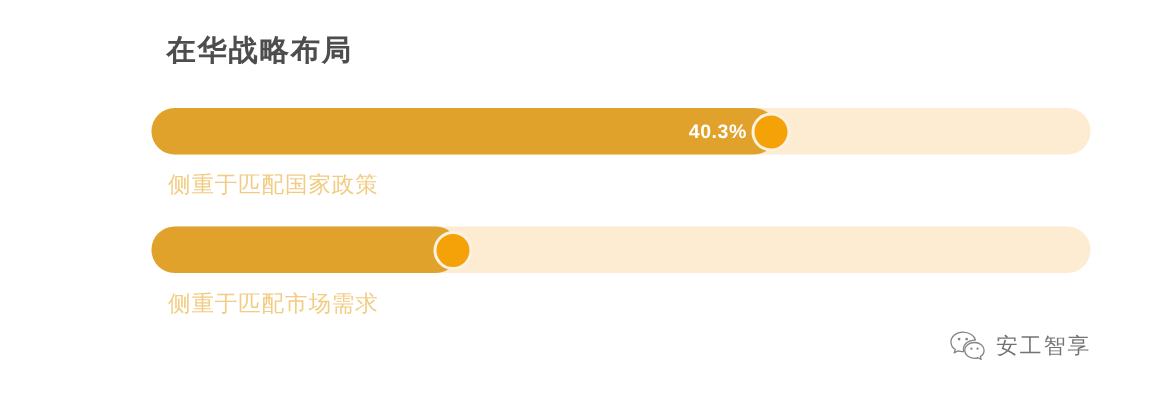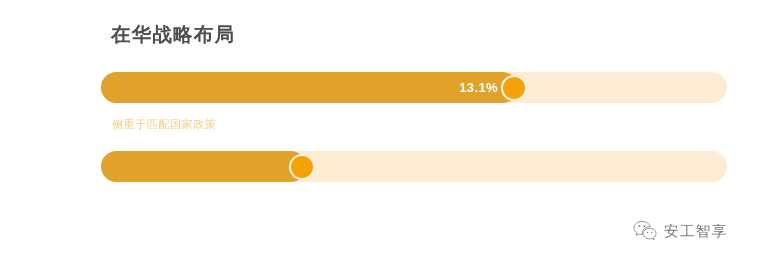--- a/index.html
+++ b/index.html
@@ -93,21 +93,21 @@
     background: #f5a209;
     border: 2px solid #fdf1e0;
     box-sizing: border-box;
   }
 
   
   .option-label {
     position: absolute;
     left: 11px;
     top: 42px;
-    font-size: 11px;
+    font-size: 15px;
     color: #f2cc83;
     letter-spacing: 0.6px;
     white-space: nowrap;
     line-height: 20px;
   }
 
   
   #watermark {
     position: absolute;
     left: 633px;
@@ -136,32 +136,33 @@
 <body>
 
 <div id="poll-card">
 
   <div id="poll-title">在华战略布局</div>
 
   <div class="option-block" id="option-0">
     <div class="bar-row">
       <div class="bar-track"></div>
       <div class="bar-fill" style="width: 417px;"></div>
-      <div class="bar-percent" style="right: 229px;">13.1%</div>
+      <div class="bar-percent" style="right: 229px;">40.3%</div>
       <div class="bar-knob" style="left: 400px;"></div>
     </div>
     <div class="option-label">侧重于匹配国家政策</div>
   </div>
 
   <div class="option-block" id="option-1">
     <div class="bar-row">
       <div class="bar-track"></div>
       <div class="bar-fill" style="width: 205px;"></div>
       <div class="bar-knob" style="left: 188px;"></div>
     </div>
+    <div class="option-label">侧重于匹配市场需求</div>
   </div>
 
   <div id="watermark">
     <span class="wm-icon">
       <svg viewBox="0 0 30 26" width="24" height="21" aria-hidden="true">
         <path d="M11.2 1.6C5.6 1.6 1.2 5.3 1.2 9.8c0 2.5 1.4 4.8 3.6 6.3l-0.9 2.8 3.2-1.6c1.2 0.4 2.5 0.6 3.9 0.6 0.3 0 0.6 0 0.9 0 -0.2-0.6-0.3-1.3-0.3-2 0-4.2 4.1-7.6 9.1-7.6 0.3 0 0.6 0 0.9 0C21 4.7 16.6 1.6 11.2 1.6z" fill="none" stroke="#6b6b6b" stroke-width="1.1" stroke-linejoin="round"></path>
         <circle cx="8.0" cy="7.4" r="1.15" fill="#6b6b6b"></circle>
         <circle cx="14.3" cy="7.4" r="1.15" fill="#6b6b6b"></circle>
         <path d="M20.8 10.3c-4.5 0-8.1 3-8.1 6.6 0 3.7 3.6 6.6 8.1 6.6 1.0 0 2.0-0.2 2.9-0.5l2.7 1.3 -0.7-2.3c1.8-1.2 3.1-3.0 3.1-5.1C28.8 13.3 25.2 10.3 20.8 10.3z" fill="none" stroke="#6b6b6b" stroke-width="1.1" stroke-linejoin="round"></path>
         <circle cx="18.3" cy="15.4" r="0.95" fill="#6b6b6b"></circle>

